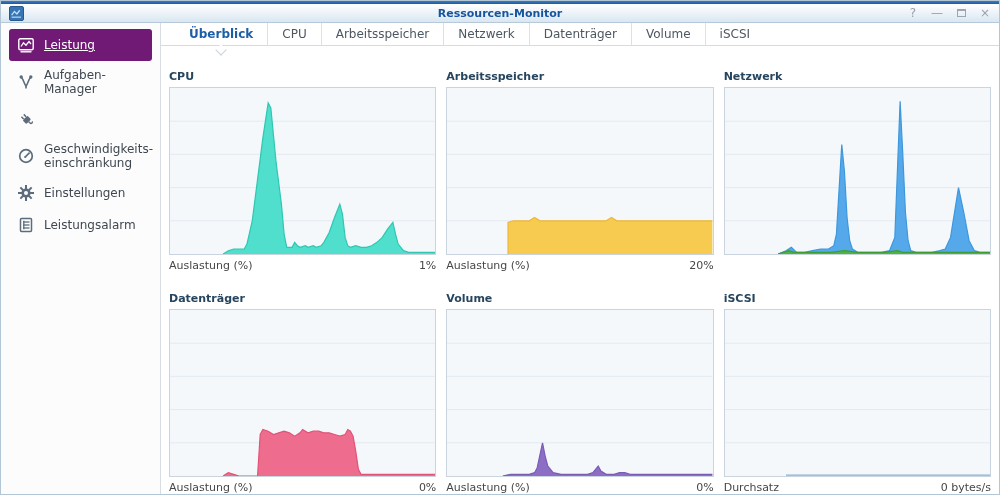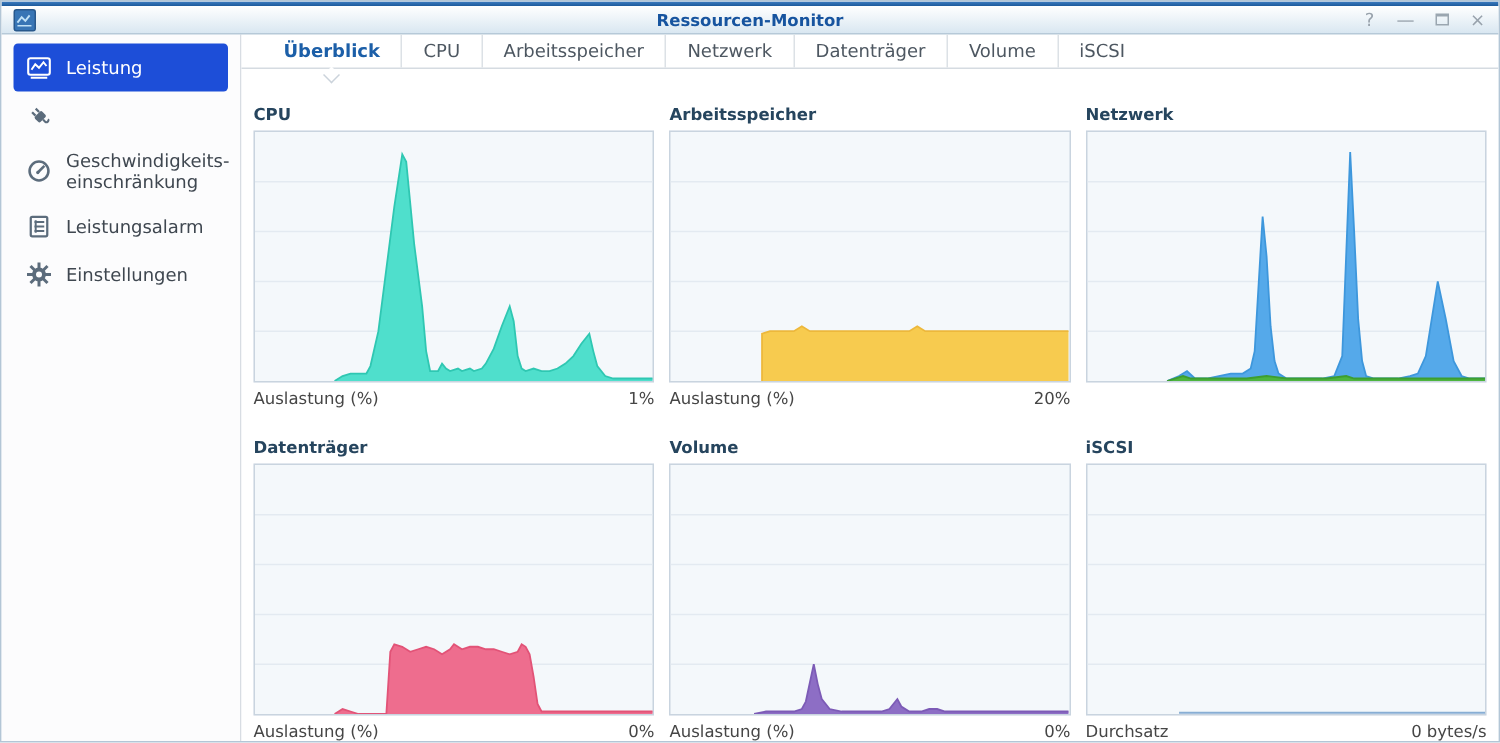--- a/index.html
+++ b/index.html
@@ -27,21 +27,21 @@
   .win-btn { color:#98a2ac; font-size:12px; line-height:12px; cursor:default;
     width:12px; text-align:center; }
   .maxi-box { width:9px; height:8px; border:1px solid #9aa6b0; border-top-width:2px; display:inline-block; }
 
   
   .main { flex:1; display:flex; min-height:0; }
   .sidebar { width:160px; flex:0 0 160px; background:#fcfcfd; border-right:1px solid #d8dde3; padding-top:6px; }
   .side-item { display:flex; align-items:center; gap:9px; margin:0 8px; padding:7px 8px;
     border-radius:3px; color:#3f4750; font-size:12px; line-height:14px; cursor:default; }
   .side-item .lbl { white-space:pre-line; }
-  .side-item.active { background:#1d4ed8; color:#ffffff; }
+  .side-item.active { background:#701a75; color:#ffffff;text-decoration:underline; }
   .side-icon { width:18px; height:18px; flex:0 0 18px; }
   .side-icon svg { display:block; }
 
   
   .content { flex:1; display:flex; flex-direction:column; background:#fff; min-width:0; }
   .tabbar { height:23px; flex:0 0 23px; border-bottom:1px solid #d5dbe1; display:flex;
     align-items:center; padding-left:14px; position:relative; }
   .tab { font-size:12px; color:#4d5761; padding:4px 14px; position:relative; cursor:default; }
   .tab + .tab { border-left:1px solid #dce1e6; }
   .tab.active { color:#1c5fa8; font-weight:bold; }
@@ -95,20 +95,31 @@
         <span class="side-icon">
           <svg width="18" height="18" viewBox="0 0 18 18">
             <rect x="1.8" y="2.8" width="14.4" height="11" rx="1.5" fill="none" stroke="#ffffff" stroke-width="1.4"></rect>
             <polyline points="4,10.5 6.5,6.8 9,9.2 12,5.5 14,8" fill="none" stroke="#ffffff" stroke-width="1.3"></polyline>
             <line x1="3.5" y1="15.8" x2="14.5" y2="15.8" stroke="#ffffff" stroke-width="1.4"></line>
           </svg>
         </span>
         <span class="lbl">Leistung</span>
       </div>
 
+      <div class="side-item">
+        <span class="side-icon">
+          <svg width="18" height="18" viewBox="0 0 18 18">
+            <path d="M4.5 4.5 C 7 7, 7 11, 9 13 C 11 11, 11 7, 13.5 4.5" fill="none" stroke="#5c6c7c" stroke-width="1.6"></path>
+            <circle cx="4.2" cy="4" r="1.7" fill="#5c6c7c"></circle>
+            <circle cx="13.8" cy="4" r="1.7" fill="#5c6c7c"></circle>
+            <line x1="9" y1="13" x2="9" y2="15.5" stroke="#5c6c7c" stroke-width="1.6"></line>
+          </svg>
+        </span>
+        <span class="lbl">Aufgaben-Manager</span>
+      </div>
 
       <div class="side-item">
         <span class="side-icon">
           <svg width="18" height="18" viewBox="0 0 18 18">
             <g transform="rotate(-45 9 9)">
               <rect x="5.6" y="7.6" width="6.8" height="5.2" rx="1.2" fill="#5c6c7c"></rect>
               <line x1="7.3" y1="7.4" x2="7.3" y2="4.2" stroke="#5c6c7c" stroke-width="1.5"></line>
               <line x1="10.7" y1="7.4" x2="10.7" y2="4.2" stroke="#5c6c7c" stroke-width="1.5"></line>
               <path d="M9 12.8 L9 14.8 C 9 16.4, 11.5 16.4, 11.5 15" fill="none" stroke="#5c6c7c" stroke-width="1.4"></path>
             </g>
@@ -119,33 +130,20 @@
       <div class="side-item">
         <span class="side-icon">
           <svg width="18" height="18" viewBox="0 0 18 18">
             <circle cx="9" cy="9" r="6.3" fill="none" stroke="#5c6c7c" stroke-width="1.7"></circle>
             <line x1="8.2" y1="10" x2="12.6" y2="5.6" stroke="#5c6c7c" stroke-width="1.7"></line>
             <circle cx="8.2" cy="10" r="1.1" fill="#5c6c7c"></circle>
           </svg>
         </span>
         <span class="lbl">Geschwindigkeits-
 einschränkung</span>
-      </div>
-
-      <div class="side-item">
-        <span class="side-icon">
-          <svg width="18" height="18" viewBox="0 0 18 18">
-            <rect x="3.5" y="2.5" width="11" height="13" rx="1" fill="none" stroke="#5c6c7c" stroke-width="1.5"></rect>
-            <line x1="6" y1="6" x2="12.5" y2="6" stroke="#5c6c7c" stroke-width="1.3"></line>
-            <line x1="6" y1="9" x2="12.5" y2="9" stroke="#5c6c7c" stroke-width="1.3"></line>
-            <line x1="6" y1="12" x2="12.5" y2="12" stroke="#5c6c7c" stroke-width="1.3"></line>
-            <line x1="6.8" y1="4.8" x2="6.8" y2="13.2" stroke="#5c6c7c" stroke-width="1.3"></line>
-          </svg>
-        </span>
-        <span class="lbl">Leistungsalarm</span>
       </div>
 
       <div class="side-item">
         <span class="side-icon">
           <svg width="18" height="18" viewBox="0 0 18 18">
             <g fill="#5c6c7c">
               <rect x="8" y="1" width="2" height="4"></rect>
               <rect x="8" y="13" width="2" height="4"></rect>
               <rect x="1" y="8" width="4" height="2"></rect>
               <rect x="13" y="8" width="4" height="2"></rect>
@@ -154,20 +152,33 @@
               <rect x="1" y="8" width="4" height="2" transform="rotate(45 9 9)"></rect>
               <rect x="13" y="8" width="4" height="2" transform="rotate(45 9 9)"></rect>
             </g>
             <circle cx="9" cy="9" r="4.6" fill="#5c6c7c"></circle>
             <circle cx="9" cy="9" r="2" fill="#fcfcfd"></circle>
           </svg>
         </span>
         <span class="lbl">Einstellungen</span>
       </div>
 
+      <div class="side-item">
+        <span class="side-icon">
+          <svg width="18" height="18" viewBox="0 0 18 18">
+            <rect x="3.5" y="2.5" width="11" height="13" rx="1" fill="none" stroke="#5c6c7c" stroke-width="1.5"></rect>
+            <line x1="6" y1="6" x2="12.5" y2="6" stroke="#5c6c7c" stroke-width="1.3"></line>
+            <line x1="6" y1="9" x2="12.5" y2="9" stroke="#5c6c7c" stroke-width="1.3"></line>
+            <line x1="6" y1="12" x2="12.5" y2="12" stroke="#5c6c7c" stroke-width="1.3"></line>
+            <line x1="6.8" y1="4.8" x2="6.8" y2="13.2" stroke="#5c6c7c" stroke-width="1.3"></line>
+          </svg>
+        </span>
+        <span class="lbl">Leistungsalarm</span>
+      </div>
+
     </nav>
 
     <div class="content">
 
       <div class="tabbar">
         <span class="tab active">Überblick</span>
         <span class="tab">CPU</span>
         <span class="tab">Arbeitsspeicher</span>
         <span class="tab">Netzwerk</span>
         <span class="tab">Datenträger</span>

